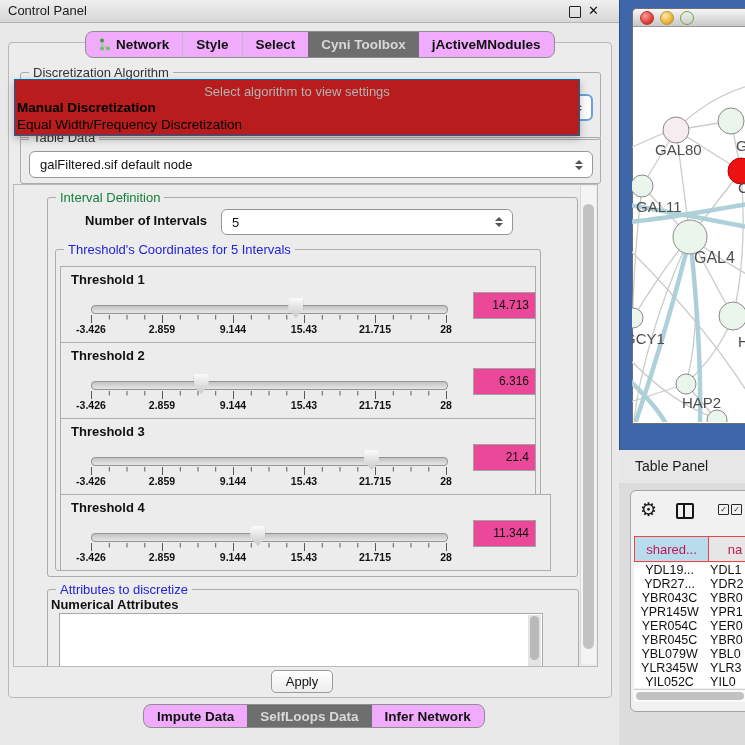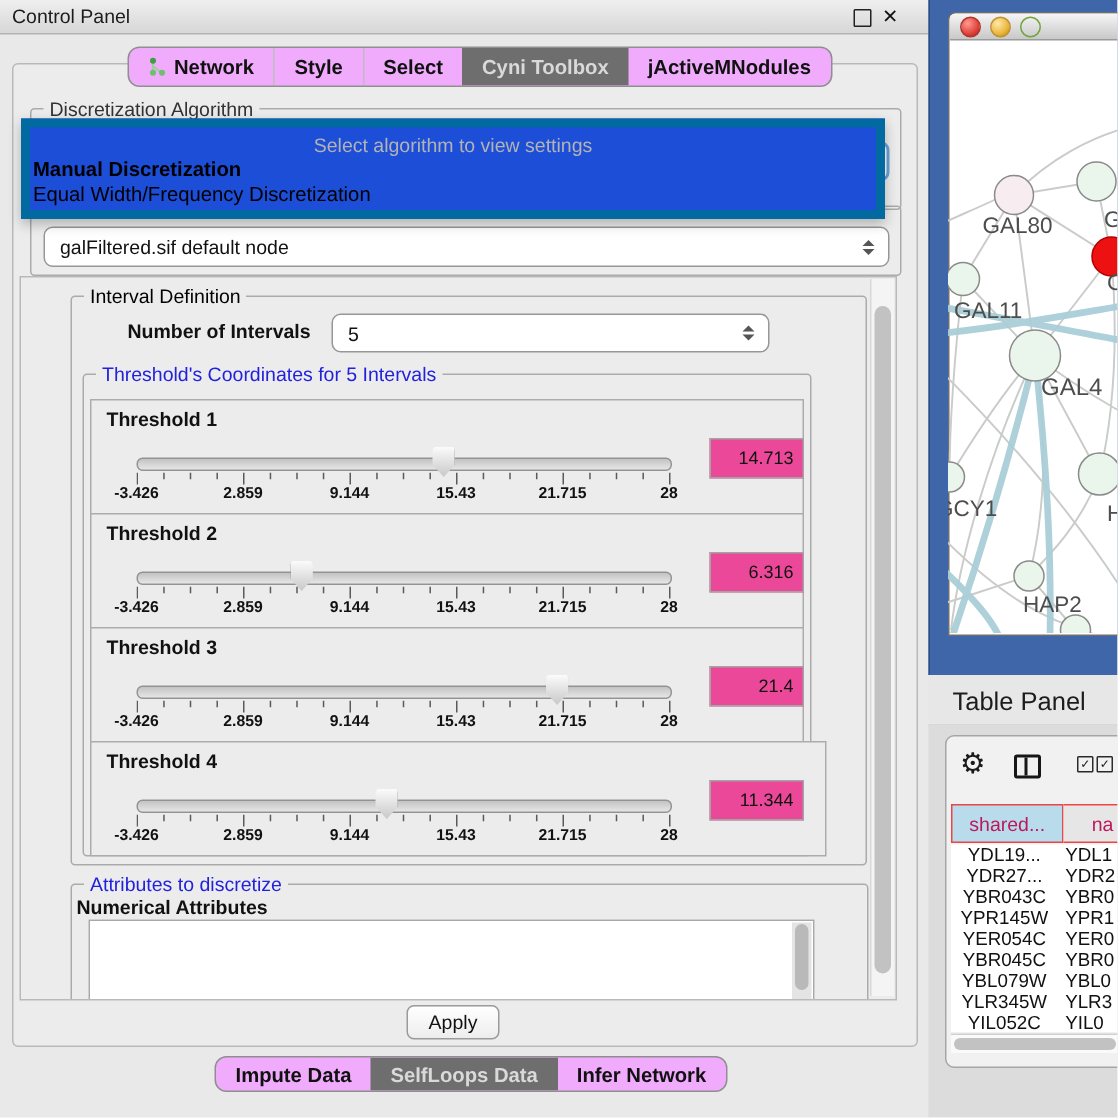--- a/index.html
+++ b/index.html
@@ -14,31 +14,31 @@
   
   .tabbar{position:absolute;display:flex;background:#f0abfc;border:1px solid #8f8f8f;border-radius:8px;overflow:hidden;height:25px;}
   .tab{display:flex;align-items:center;gap:5px;padding:0 13px;font-size:13.5px;font-weight:600;color:#111;white-space:nowrap;}
   .tab+.tab{border-left:1px solid #bcbcbc;}
   .tab.sel{background:#6e6e6e;color:#d9d9d9;border-left:none;}
   .tab.sel+.tab{border-left:none;}
   
   .outer-panel{position:absolute;left:8px;top:42px;width:602px;height:654px;background:#ececec;border:1px solid #b9b9b9;border-radius:4px;}
   .group{position:absolute;border:1px solid #ababab;border-radius:3px;}
   .group>.gtitle{position:absolute;left:8px;top:-8px;background:#ececec;padding:0 4px;font-size:13px;color:#333;white-space:nowrap;}
-  .gtitle.green{color:#000000;}
+  .gtitle.green{color:#15803d;}
   .gtitle.blue{color:#2222dd;}
   .combo{position:absolute;background:#fff;border:1px solid #979797;border-radius:6px;display:flex;align-items:center;}
   .combo .ctext{font-size:13px;color:#111;padding-left:10px;flex:1;white-space:nowrap;overflow:hidden;}
   .spinner{width:9px;margin-right:9px;display:flex;flex-direction:column;align-items:center;gap:2px;}
   .spinner i{display:block;width:0;height:0;border-left:4px solid transparent;border-right:4px solid transparent;}
   .spinner .up{border-bottom:4px solid #555;}
   .spinner .dn{border-top:4px solid #555;}
   .focus-ring{border:2px solid #69a1d8 !important;}
   
-  .popup{position:absolute;left:14px;top:79px;width:564px;height:55px;background:#1d4ed8;border:6px solid #0369a1;
+  .popup{position:absolute;left:14px;top:79px;width:564px;height:55px;background:#b91c1c;border:1px solid #0369a1;
     box-shadow:0 3px 8px rgba(0,0,0,0.25);z-index:50;}
   .popup .hint{text-align:center;font-size:13px;color:#b3b3b3;padding-top:4px;}
   .popup .opt{font-size:13.5px;color:#000;padding:1px 2px 0 2px;line-height:16px;white-space:nowrap;}
   .popup .opt.b{font-weight:bold;}
   
   .viewport{position:absolute;left:13px;top:184px;width:583px;height:481px;border:1px solid #b9b9b9;background:#ececec;overflow:hidden;}
   .vscroll{position:absolute;left:566px;top:1px;width:15px;height:478px;background:#f4f4f4;border-left:1px solid #d8d8d8;}
   .vscroll .thumbv{position:absolute;left:2px;width:11px;border-radius:6px;background:#c2c2c2;}
   
   .tpanel{position:absolute;left:4px;width:474px;height:75px;background:#ececec;border:1px solid #acacac;}
@@ -65,21 +65,21 @@
   .blue-zone{position:absolute;left:619px;top:0;width:126px;height:450px;background:#3e66a8;border-left:1px solid #2d4d85;}
   .net-window{position:absolute;left:632px;top:8px;width:115px;height:414px;background:#fff;border:1px solid #6f6f6f;border-radius:5px 0 0 0;overflow:hidden;}
   .mac-bar{position:absolute;left:0;top:0;width:100%;height:17px;background:linear-gradient(#f6f6f6,#c8c8c8);border-bottom:1px solid #9a9a9a;}
   .light{position:absolute;top:2px;width:12px;height:12px;border-radius:50%;}
   .light.red{background:radial-gradient(circle at 35% 30%,#ff9a90,#e0443c 60%,#a81d16);border:1px solid #b3362e;}
   .light.yellow{background:radial-gradient(circle at 35% 30%,#ffe9a8,#eab73d 60%,#b98414);border:1px solid #c19332;}
   .light.green{background:radial-gradient(circle at 35% 30%,#d2f3b2,#7cc043 60%,#4d8e1d;);border:1px solid #6fa53c;}
   .net-canvas{position:absolute;left:632px;top:26px;width:113px;height:396px;}
   
   .tp-bar{position:absolute;left:619px;top:450px;width:126px;height:33px;background:#e7e7e7;border-bottom:1px solid #c2c2c2;}
-  .tp-bar .tptitle{position:absolute;left:16px;top:8px;font-size:17px;color:#1c1c1c;}
+  .tp-bar .tptitle{position:absolute;left:16px;top:8px;font-size:14px;color:#1c1c1c;}
   .tp-zone{position:absolute;left:619px;top:483px;width:126px;height:262px;background:#dcdcdc;}
   .tp-container{position:absolute;left:630px;top:490px;width:130px;height:220px;background:#f1f1f1;border:1px solid #a6a6a6;border-radius:6px 0 0 6px;}
   .gear{position:absolute;left:9px;top:9px;font-size:19px;line-height:19px;color:#1a1a1a;font-family:"DejaVu Sans",sans-serif;}
   .split-icon{position:absolute;left:45px;top:12px;width:14px;height:12px;border:2px solid #161616;border-radius:2px;}
   .split-icon i{position:absolute;left:5px;top:0;width:2px;height:12px;background:#161616;}
   .cbox{position:absolute;top:13px;width:9px;height:9px;border:1.5px solid #2a2a2a;border-radius:1px;font-size:8px;line-height:9px;text-align:center;color:#222;}
   .thead{position:absolute;left:3px;top:45px;display:flex;height:26px;}
   .thcell{border:1px solid #ef4444;font-size:13px;color:#be185d;display:flex;align-items:center;justify-content:center;}
   .thcell.c1{width:73px;background:#b9dcec;}
   .thcell.c2{width:52px;background:#e6e6e6;border-left:none;}

